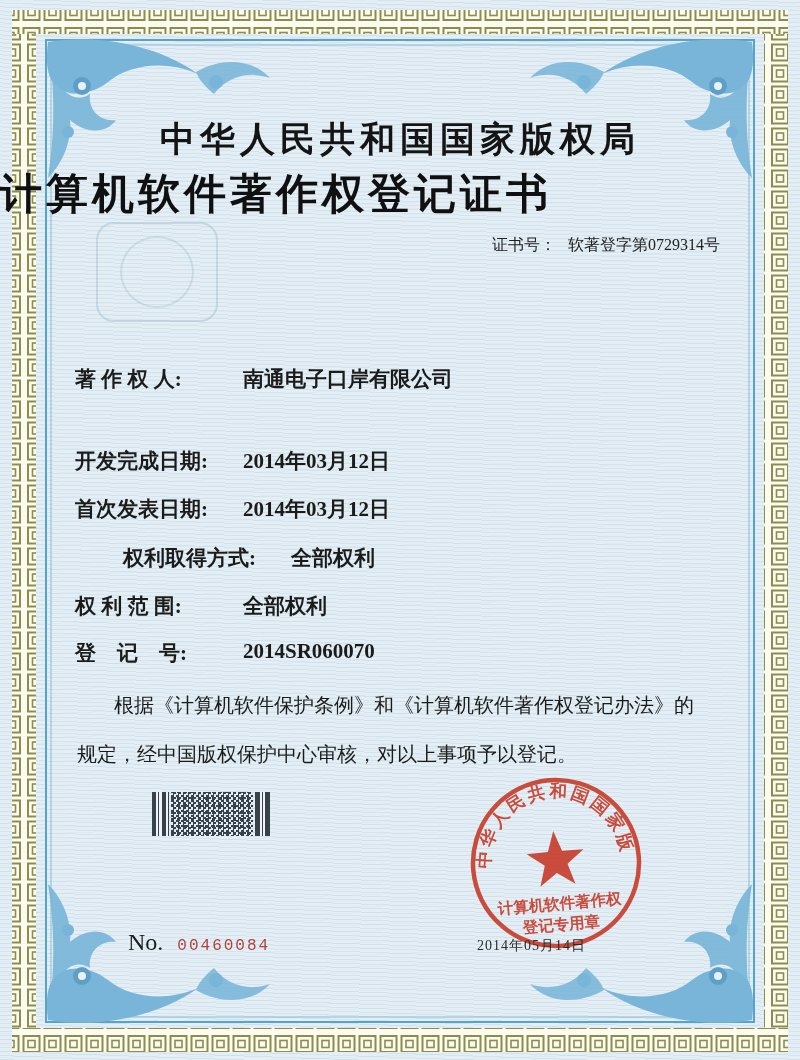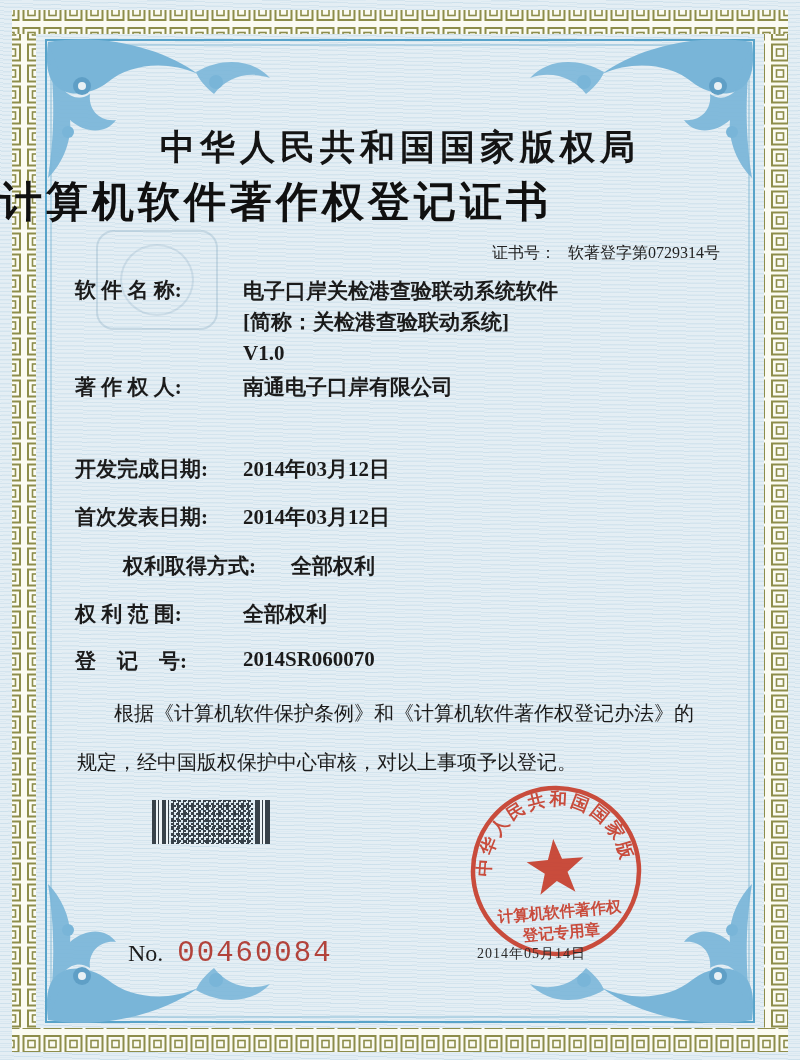--- a/index.html
+++ b/index.html
@@ -6,21 +6,21 @@
   .page{
     position:relative;width:800px;height:1060px;overflow:hidden;
     background-color:#e4eef4;
     background-image:
       repeating-linear-gradient(2deg, rgba(125,175,205,0.16) 0 1px, rgba(255,255,255,0) 1px 4px),
       repeating-linear-gradient(-2deg, rgba(150,195,220,0.10) 0 1px, rgba(255,255,255,0) 1px 6px);
     font-family:"Liberation Serif","DejaVu Serif",serif;
     color:#1e1e1e;
   }
   .frame-svg{position:absolute;left:0;top:0;z-index:1;}
-  .content{position:absolute;left:0;top:12px;width:800px;height:1044px;z-index:2;}
+  .content{position:absolute;left:0;top:4px;width:800px;height:1044px;z-index:2;}
   .issuer{position:absolute;top:112px;left:0;width:100%;text-align:center;
     font-size:35px;font-weight:bold;letter-spacing:5px;color:#141414;}
   .cert-title{position:absolute;top:162px;left:0;width:100%;
     font-size:42px;font-weight:bold;letter-spacing:4px;color:#101010;}
   .cert-no{position:absolute;left:492px;top:231px;font-size:16px;font-weight:normal;color:#222;}
   .cert-no .v{margin-left:12px;}
   .emboss{position:absolute;left:96px;top:218px;width:118px;height:96px;
     border:2px solid rgba(130,165,190,0.30);border-radius:18px;}
   .emboss-inner{position:absolute;left:22px;top:12px;width:70px;height:68px;
     border:2px solid rgba(130,165,190,0.24);border-radius:50%;}
@@ -36,21 +36,21 @@
   .bc-start{width:17px;height:100%;
     background:repeating-linear-gradient(90deg,#38424a 0 4px,#eef4f7 4px 6px,#38424a 6px 7px,#eef4f7 7px 10px);}
   .bc-mid{flex:1;height:100%;margin:0 2px;
     background:
       repeating-conic-gradient(#38424a 0% 25%, rgba(0,0,0,0) 25% 50%) 0 0/5px 5px,
       repeating-conic-gradient(rgba(0,0,0,0) 0% 30%, #38424a 30% 50%, rgba(0,0,0,0) 50% 100%) 2px 1px/7px 7px;}
   .bc-stop{width:15px;height:100%;
     background:repeating-linear-gradient(90deg,#38424a 0 5px,#eef4f7 5px 7px,#38424a 7px 8px,#eef4f7 8px 10px);}
   .serial{position:absolute;left:128px;top:925px;font-size:24px;color:#1c1c1c;}
   .serial .num{font-family:"Liberation Mono","DejaVu Sans Mono",monospace;
-    color:#b2433b;letter-spacing:2px;margin-left:14px;font-size:29px;}
+    color:#b2433b;letter-spacing:2px;margin-left:14px;font-size:16px;}
   .issue-date{position:absolute;left:477px;top:933px;font-size:14px;
     letter-spacing:1px;color:#2b2b2b;z-index:4;}
   .seal{position:absolute;left:468px;top:771px;z-index:3;transform:rotate(-5deg);opacity:0.93;}
 </style>
 </head>
 <body>
 
 <div class="page">
 
   <svg class="frame-svg" width="800" height="1060" viewBox="0 0 800 1060">
@@ -97,28 +97,20 @@
     <div class="cert-title">计算机软件著作权登记证书</div>
 
     <div class="cert-no">
       <span>证书号：</span><span class="v">软著登字第0729314号</span>
     </div>
 
     <div class="emboss">
       <div class="emboss-inner"></div>
     </div>
 
-    <div class="row" style="top:264px;">
-      <span class="lbl">软 件 名 称:</span>
-      <span class="val name-lines">
-        <div>电子口岸关检港查验联动系统软件</div>
-        <div>[简称：关检港查验联动系统]</div>
-        <div>V1.0</div>
-      </span>
-    </div>
 
     <div class="row" style="top:361px;">
       <span class="lbl">著 作 权 人:</span>
       <span class="val">南通电子口岸有限公司</span>
     </div>
 
     <div class="row" style="top:443px;">
       <span class="lbl">开发完成日期:</span>
       <span class="val">2014年03月12日</span>
     </div>

